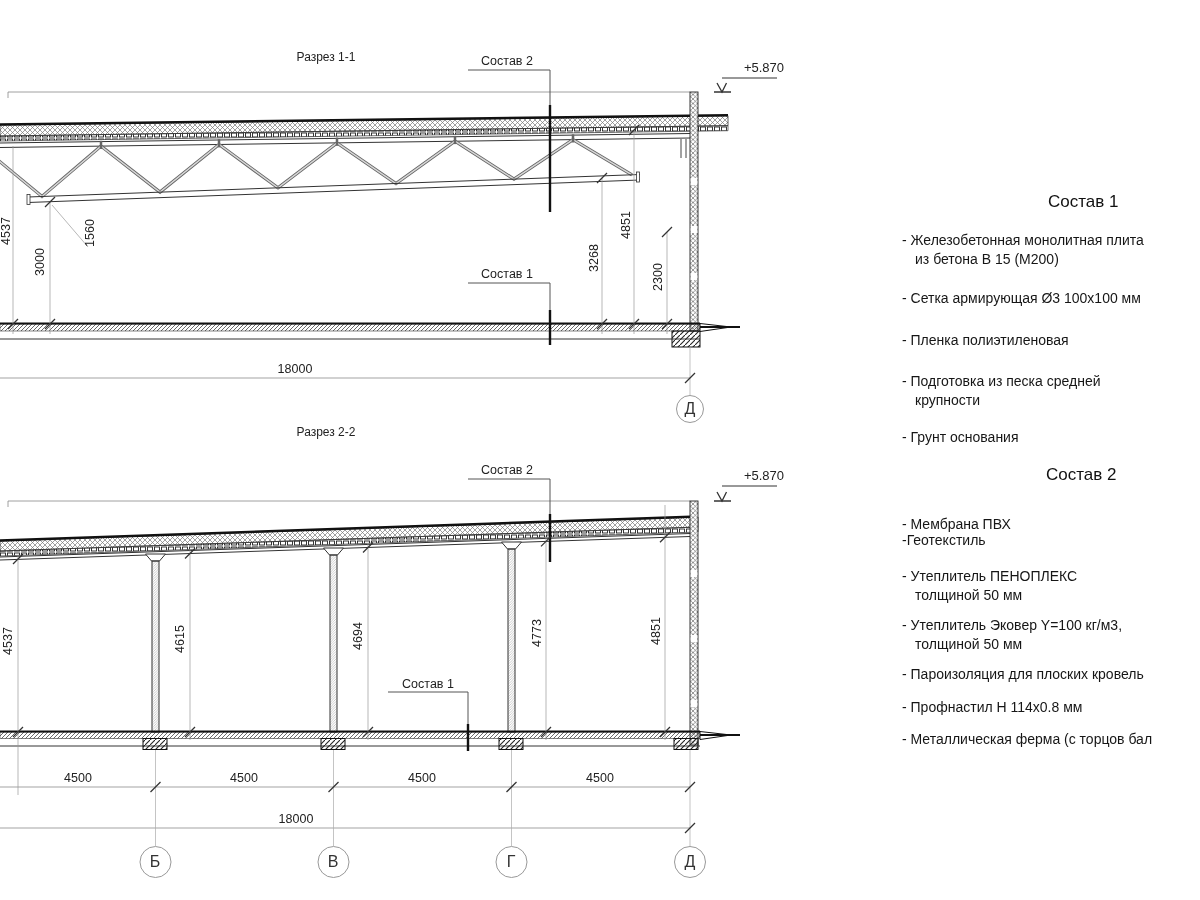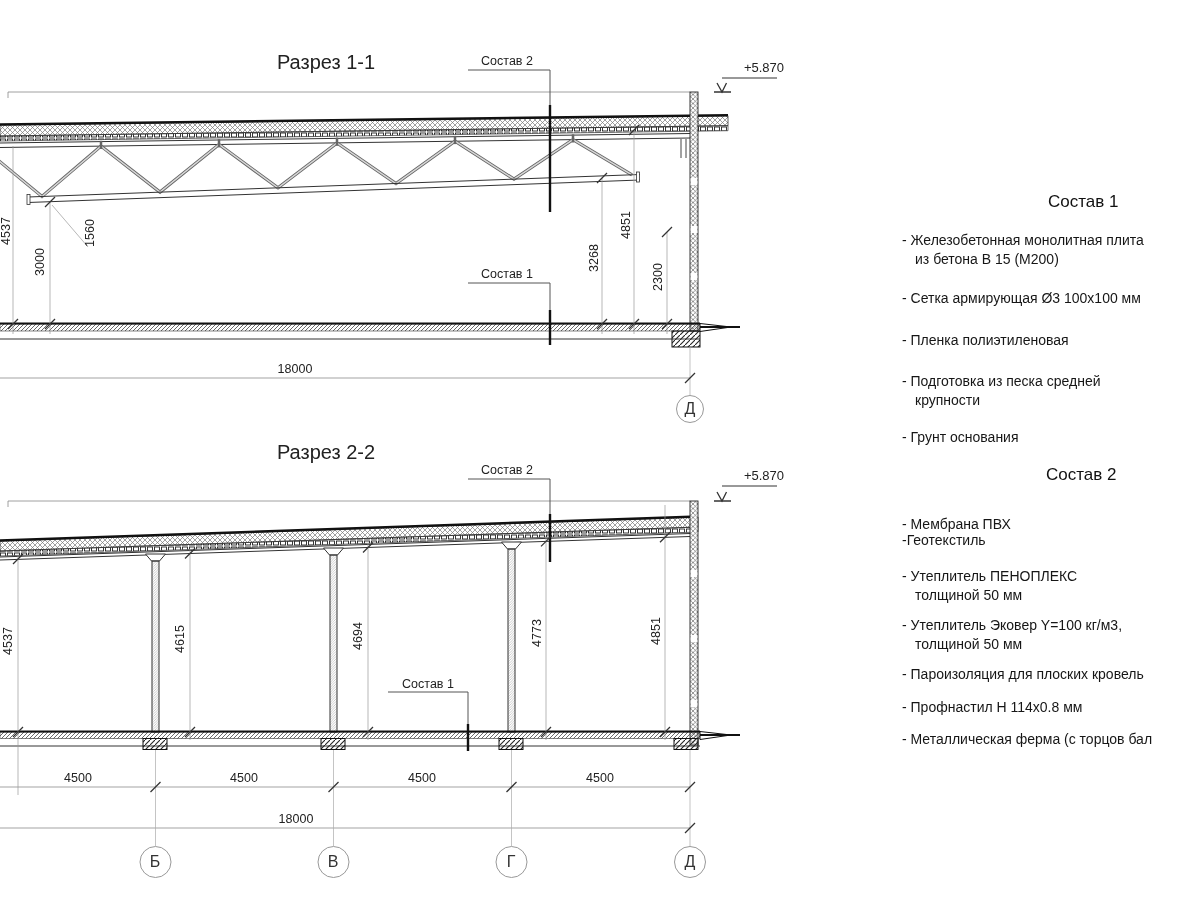--- a/index.html
+++ b/index.html
@@ -9,21 +9,21 @@
     color:#1a1a1a;
   }
   #linework{position:absolute;left:0;top:0;}
   .t{position:absolute;white-space:nowrap;line-height:1.15;}
   .ctr{text-align:center;}
   .rot{
     width:70px;height:14px;text-align:center;font-size:12.5px;color:#222;
     transform:rotate(-90deg);
   }
   .dimtxt{font-size:12.5px;color:#222;}
-  .title{font-size:20px;color:#222;text-align:center;}
+  .title{font-size:12px;color:#222;text-align:center;}
   .callout{font-size:12.5px;color:#222;}
   .elev{font-size:13px;color:#222;text-align:right;}
   .axis{font-size:16px;color:#333;width:30px;text-align:center;}
   .heading{font-size:17px;color:#111;}
   .li{position:absolute;left:902px;width:310px;font-size:14px;line-height:19px;color:#161616;}
   .li .l2{padding-left:13px;}
   .li .l2.nopad{padding-left:0;}
   .li2{line-height:16px;}
 </style>
 </head>
@@ -243,21 +243,21 @@
   <div class="t rot" style="left:-29px;top:224px;">4537</div>
   <div class="t rot" style="left:5px;top:255px;">3000</div>
   <div class="t rot" style="left:55px;top:226px;">1560</div>
   <div class="t rot" style="left:559px;top:251px;">3268</div>
   <div class="t rot" style="left:591px;top:218px;">4851</div>
   <div class="t rot" style="left:623px;top:270px;">2300</div>
 
   <div class="t dimtxt ctr" style="left:255px;top:362px;width:80px;">18000</div>
   <div class="t axis" style="left:675px;top:400px;">Д</div>
 
-  <div class="t title ctr" style="left:266px;top:441px;width:120px;">Разрез 2-2</div>
+  <div class="t title ctr" style="left:266px;top:426px;width:120px;">Разрез 2-2</div>
   <div class="t callout ctr" style="left:462px;top:463px;width:90px;">Состав 2</div>
   <div class="t callout ctr" style="left:383px;top:677px;width:90px;">Состав 1</div>
   <div class="t elev ctr" style="left:714px;top:469px;width:70px;">+5.870</div>
 
   <div class="t rot" style="left:-27px;top:634px;">4537</div>
   <div class="t rot" style="left:145px;top:632px;">4615</div>
   <div class="t rot" style="left:323px;top:629px;">4694</div>
   <div class="t rot" style="left:502px;top:626px;">4773</div>
   <div class="t rot" style="left:621px;top:624px;">4851</div>
 

